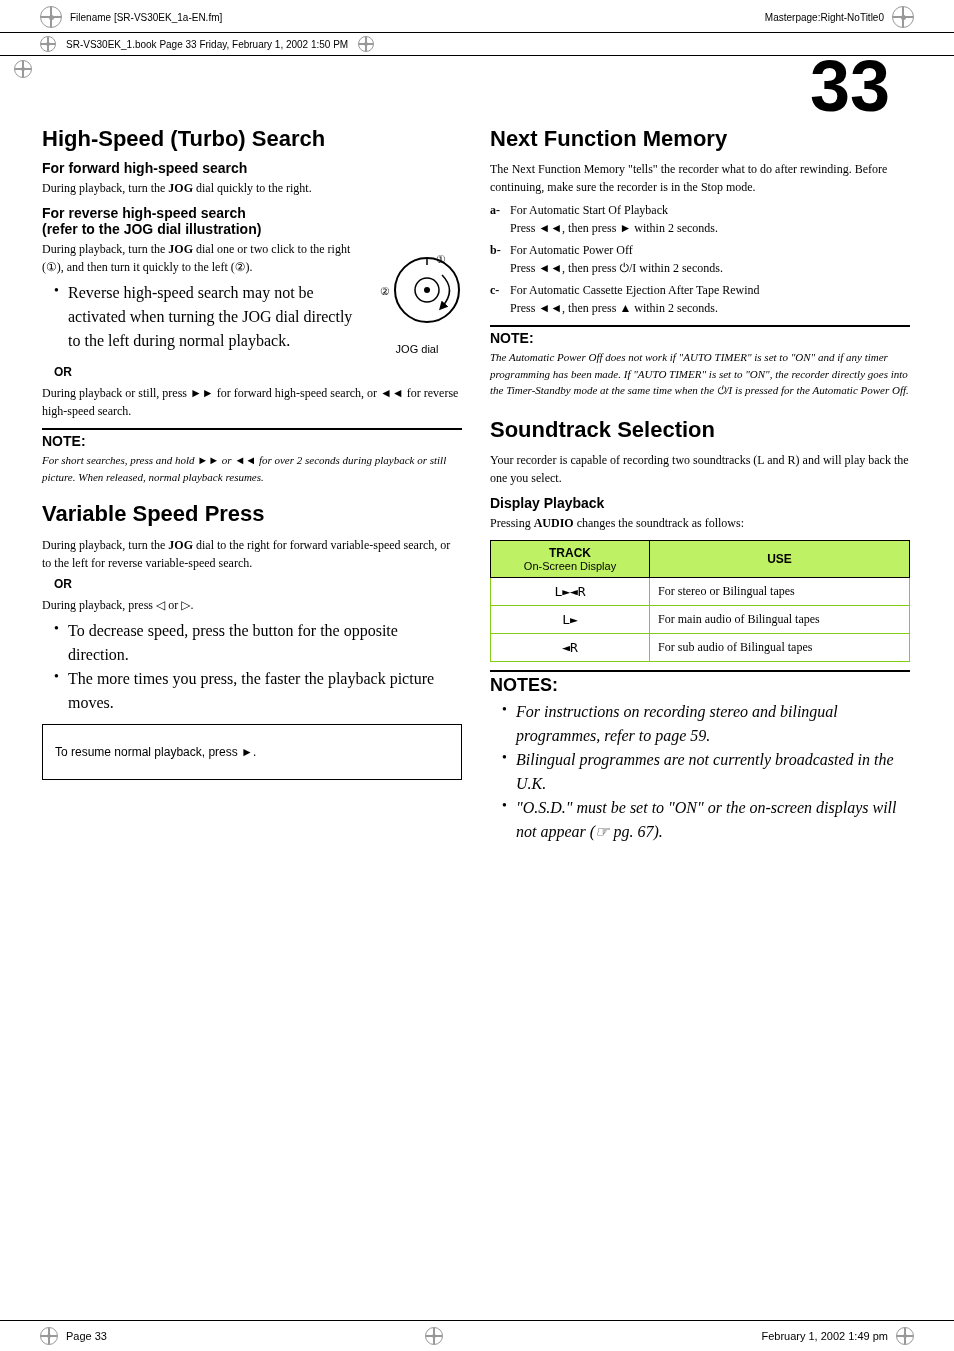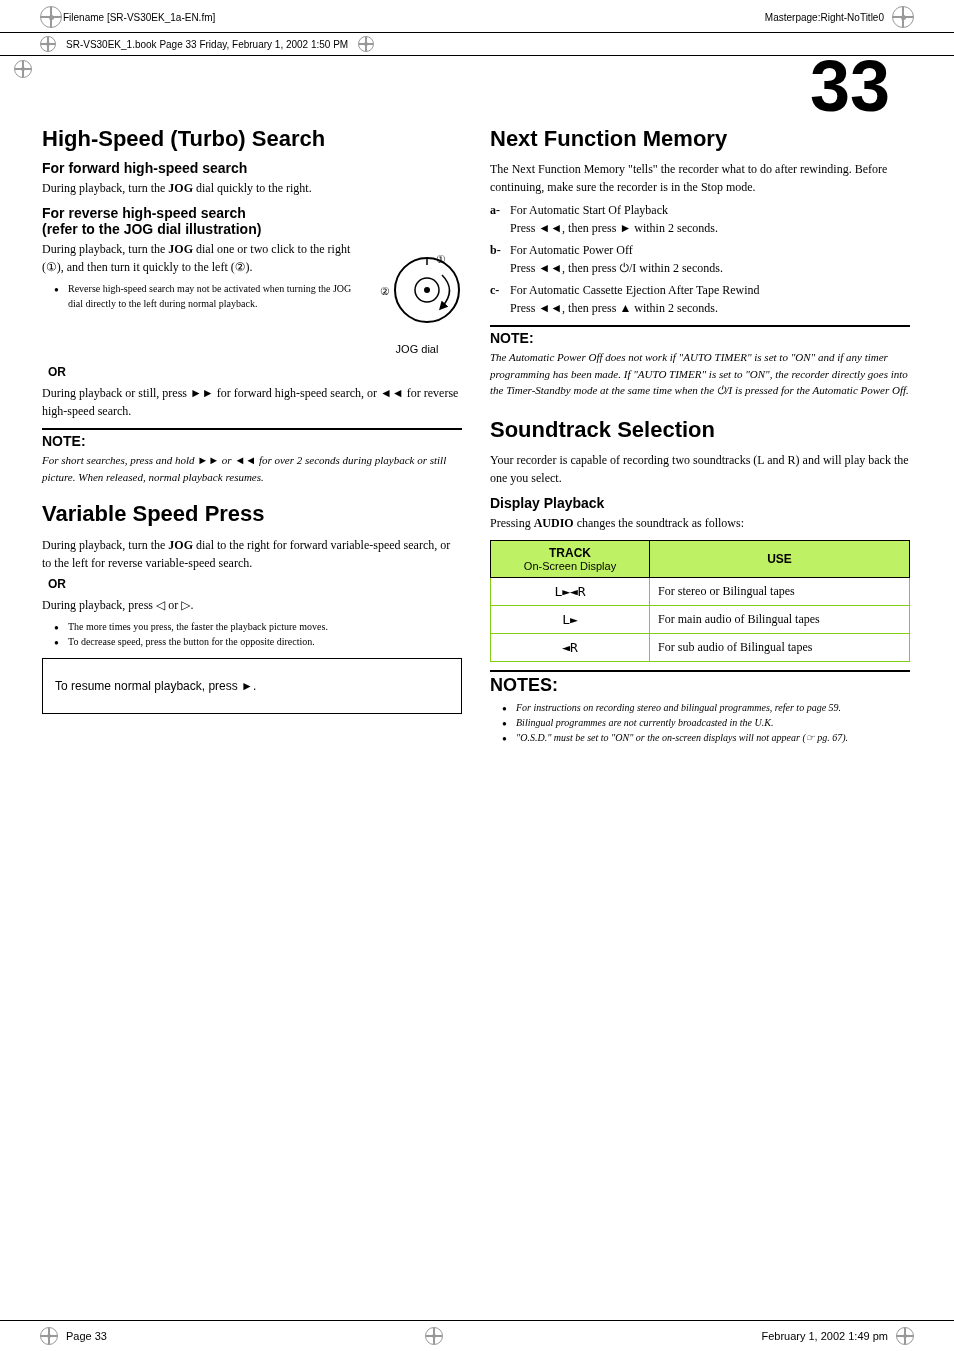--- a/index.html
+++ b/index.html
@@ -156,33 +156,33 @@
     .note-text {
       font-size: 11px;
       font-style: italic;
       line-height: 1.5;
     }
 
     
     .or-text {
       font-weight: bold;
       font-size: 12px;
-      margin: 5px 6px;
+      margin: 5px 12px;
       font-family: Arial, sans-serif;
     }
 
     
     .bullet-list {
       list-style: none;
       padding-left: 12px;
       margin-bottom: 5px;
     }
 
     .bullet-list li {
-      font-size: 10px;
+      font-size: 16px;
       line-height: 1.5;
       position: relative;
       padding-left: 14px;
     }
 
     .bullet-list li::before {
       content: '●';
       position: absolute;
       left: 0;
       font-size: 8px;
@@ -299,21 +299,21 @@
       padding-top: 3px;
       margin-bottom: 4px;
     }
   </style>
 </head>
 <body>
 
 <div class="page-container">
 
   <div class="top-bar">
-    <div style="display:flex;align-items:center;gap:1px;">
+    <div style="display:flex;align-items:center;gap:8px;">
       <div class="reg-mark">
           <div class="reg-mark-inner"></div>
         </div>
       <span>Filename [SR-VS30EK_1a-EN.fm]</span>
     </div>
     <div style="display:flex;align-items:center;gap:8px;">
       <span>Masterpage:Right-NoTitle0</span>
       <div class="reg-mark">
           <div class="reg-mark-inner"></div>
         </div>
@@ -405,22 +405,22 @@
         <p class="body-text">
           During playback, turn the <span class="bold-text">JOG</span> dial to the right for forward variable-speed search, or to the left for reverse variable-speed search.
         </p>
 
         <div class="or-text">OR</div>
         <p class="body-text">
           During playback, press ◁ or ▷.
         </p>
 
         <ul class="bullet-list">
+          <li>To decrease speed, press the button for the opposite direction.</li>
           <li>The more times you press, the faster the playback picture moves.</li>
-          <li>To decrease speed, press the button for the opposite direction.</li>
         </ul>
 
         <div class="resume-box">To resume normal playback, press ►.</div>
       </div>
     </div>
 
     <div class="right-column">
 
       <div>
         <div class="section-title">Next Function Memory</div>

